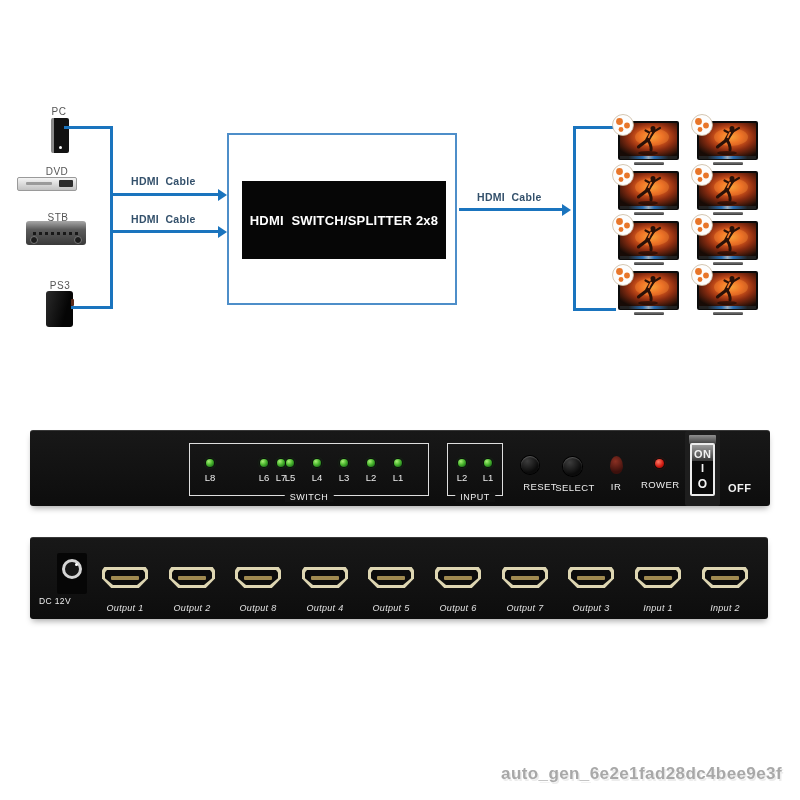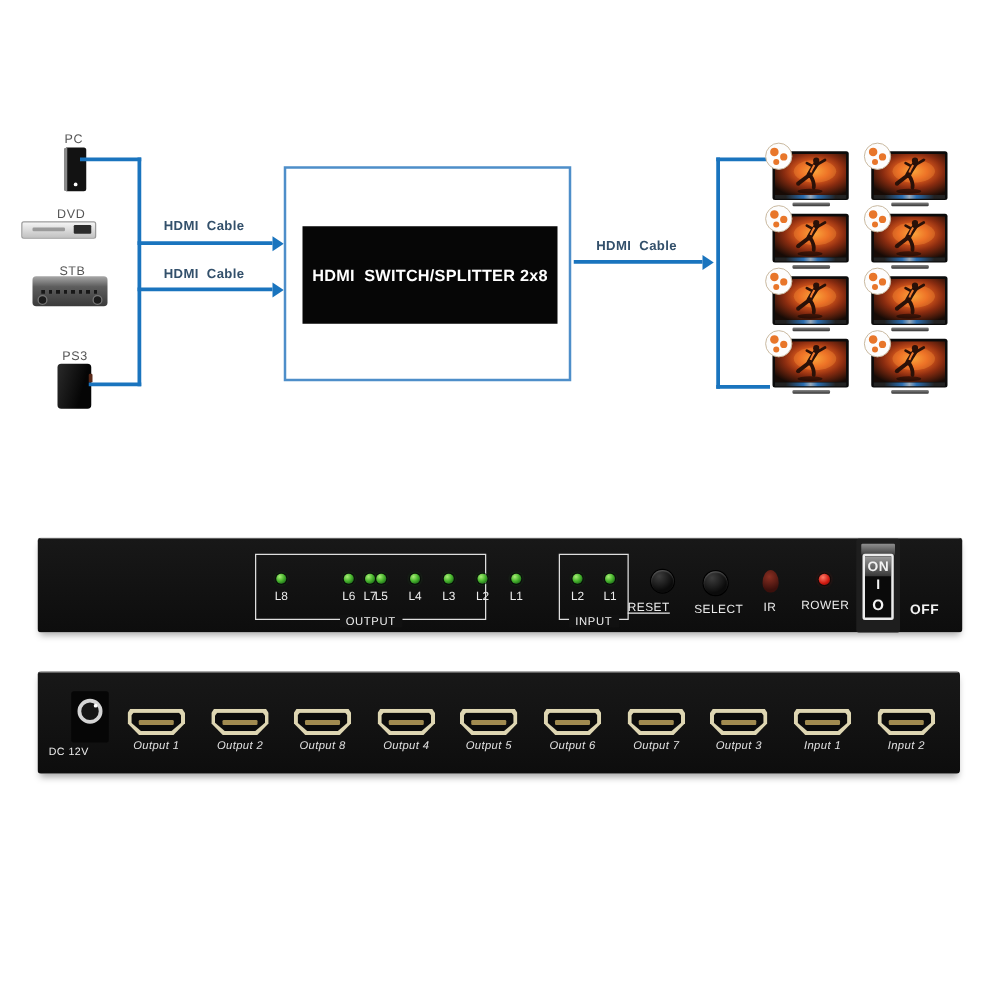--- a/index.html
+++ b/index.html
@@ -101,21 +101,21 @@
            border:3px solid #d5d5d5;background:#161616;}
   .dc-ring::after{content:"";position:absolute;right:1px;top:1px;width:3px;height:3px;
            background:#fff;border-radius:50%;}
   .port-col{position:absolute;top:29px;width:60px;text-align:center;}
   .port-shape{width:46px;height:21px;margin:0 auto;background:#ded6b2;
            clip-path:polygon(5% 0,95% 0,100% 16%,100% 55%,80% 100%,20% 100%,0 55%,0 16%);
            position:relative;}
   .port-inner{position:absolute;left:3px;top:3px;right:3px;bottom:3px;background:#0c0c0c;
            clip-path:polygon(5% 0,95% 0,100% 16%,100% 55%,80% 100%,20% 100%,0 55%,0 16%);}
   .port-pin{position:absolute;left:15%;right:15%;top:38%;height:4px;background:#a08a50;border-radius:1px;}
-  .port-label{margin-top:3px;color:#e2e2e2;font-size:9px;font-style:italic;letter-spacing:.3px;}
+  .port-label{margin-top:15px;color:#e2e2e2;font-size:9px;font-style:italic;letter-spacing:.3px;}
 
   .watermark{position:absolute;right:18px;top:764px;font-size:17px;font-weight:bold;
            color:#a8a8a8;text-shadow:1.5px 1.5px 0 #ececec;letter-spacing:.4px;}
 </style>
 </head>
 <body>
 
 <div class="canvas">
 
   <div>
@@ -456,21 +456,21 @@
       <circle cx="16" cy="12.5" r="2.9" fill="#e8762a"></circle>
       <circle cx="10" cy="16.5" r="2.4" fill="#e8762a"></circle>
       <path d="M4 15 A10.5 10.5 0 0 0 12 22.5 A10.5 10.5 0 0 1 4 15" fill="#d9c9ac"></path>
     </svg>
   </div>
 </div>
   </div>
 
   <div class="panel front">
 
-    <div class="led-box" style="left:174px;width:185px;text-decoration:underline;">
+    <div class="led-box" style="left:159px;width:240px;text-decoration:underline;">
       <div class="led-col" style="left:8px;">
           <span class="led-dot"></span>
           <span class="led-label">L8</span>
         </div>
       <div class="led-col" style="left:35px;margin-left:44px;">
           <span class="led-dot"></span>
           <span class="led-label">L7</span>
         </div>
       <div class="led-col" style="left:62px;">
           <span class="led-dot"></span>
@@ -489,37 +489,37 @@
           <span class="led-label">L3</span>
         </div>
       <div class="led-col" style="left:169px;">
           <span class="led-dot"></span>
           <span class="led-label">L2</span>
         </div>
       <div class="led-col" style="left:196px;">
           <span class="led-dot"></span>
           <span class="led-label">L1</span>
         </div>
-      <div class="led-box-tag">OUTPUT</div>
+      <div class="led-box-tag">SWITCH</div>
     </div>
 
     <div class="led-box" style="left:417px;width:56px;">
       <div class="led-col" style="left:2px;">
           <span class="led-dot"></span>
           <span class="led-label">L2</span>
         </div>
       <div class="led-col" style="left:28px;">
           <span class="led-dot"></span>
           <span class="led-label">L1</span>
         </div>
       <div class="led-box-tag">INPUT</div>
     </div>
 
     <div class="push-btn" style="left:491px;top:25px;width:18px;height:18px;"></div>
-    <div class="panel-text" style="left:471px;top:50px;width:36px;text-decoration:underline;">RESET</div>
+    <div class="panel-text" style="left:492px;top:50px;width:36px;">RESET</div>
 
     <div class="push-btn" style="left:533px;top:26px;width:19px;height:19px;"></div>
     <div class="panel-text" style="left:523px;top:51px;width:44px;">SELECT</div>
 
     <div class="ir-blob"></div>
     <div class="panel-text" style="left:576px;top:50px;width:20px;">IR</div>
 
     <div class="pwr-led"></div>
     <div class="panel-text" style="left:611px;top:48px;width:38px;">ROWER</div>
 
@@ -614,13 +614,14 @@
     <div class="port-col" style="left:665px;">
         <div class="port-shape">
           <div class="port-inner">
             <div class="port-pin"></div>
           </div>
         </div>
         <div class="port-label">Input 2</div>
       </div>
   </div>
 
+  <div class="watermark">auto_gen_6e2e1fad28dc4bee9e3f</div>
 </div>
 
 </body></html>

